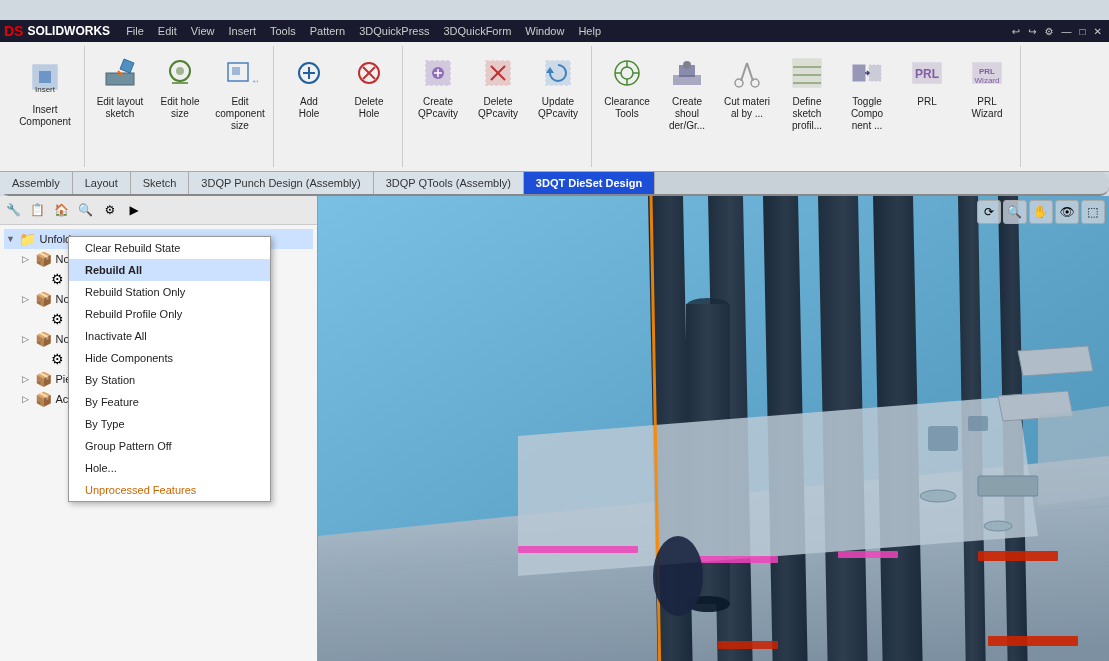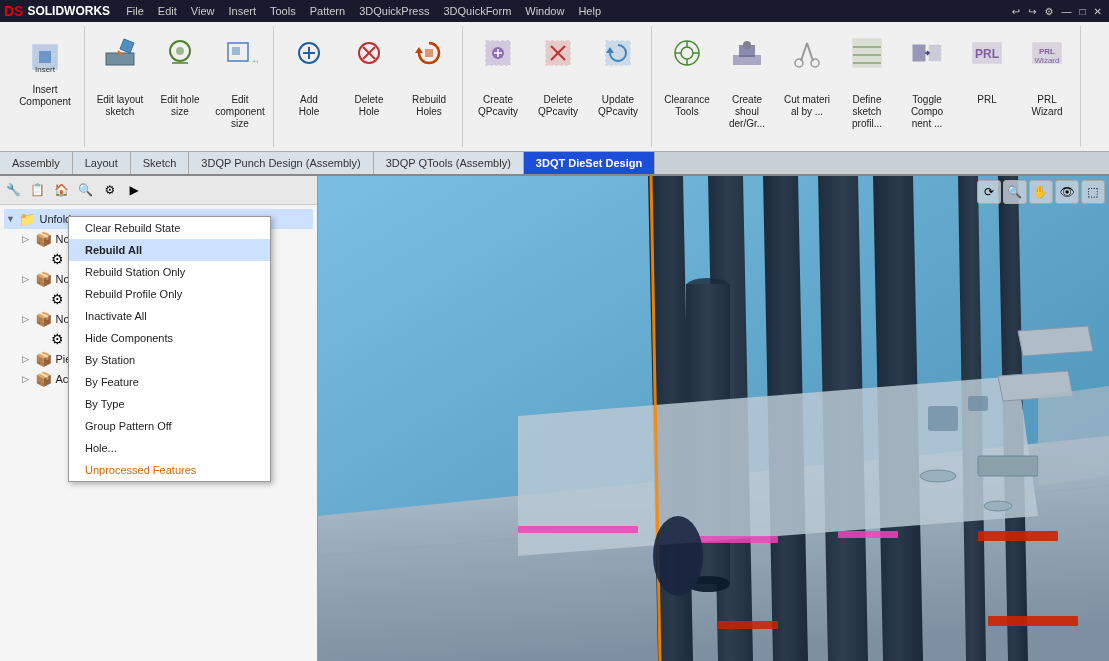--- a/index.html
+++ b/index.html
@@ -1,38 +1,38 @@
 <!DOCTYPE html>
 <html><head>
   <meta charset="utf-8">
   <style>
     * { margin: 0; padding: 0; box-sizing: border-box; }
     body { width: 1109px; height: 661px; overflow: hidden; font-family: 'Segoe UI', Arial, sans-serif; font-size: 11px; background: #d0d8e0; }
 
     
-    #menubar { display: flex; align-items: center; background: #1a1a2e; height: 22px; padding: 0 4px; gap: 2px; }
+    #menubar { display: flex; align-items: center; background: #1a1a2e; height: 22px; padding: 0 4px; gap: 2px; margin-top: 20px; }
     #menubar .logo { color: white; font-weight: bold; font-size: 12px; margin-right: 8px; display: flex; align-items: center; gap: 4px; }
     #menubar .logo .sw-icon { color: #e60000; font-weight: 900; font-size: 14px; }
     #menubar .menu-item { color: #ccc; font-size: 11px; padding: 2px 6px; cursor: pointer; }
     #menubar .toolbar-right { margin-left: auto; display: flex; align-items: center; gap: 2px; }
     #menubar .toolbar-btn { color: #ccc; font-size: 10px; padding: 1px 3px; cursor: pointer; }
 
     
     #ribbon { background: #f0f0f0; border-bottom: 1px solid #aaa; height: 130px; display: flex; flex-direction: column; }
     #ribbon-content { display: flex; align-items: stretch; padding: 4px 6px; gap: 2px; flex: 1; }
     .ribbon-group { display: flex; align-items: flex-start; padding: 2px 4px; border-right: 1px solid #ccc; gap: 2px; }
     .ribbon-btn { display: flex; flex-direction: column; align-items: center; justify-content: flex-start; width: 58px; padding: 4px 2px; cursor: pointer; border: 1px solid transparent; border-radius: 3px; min-height: 90px; }
     .ribbon-btn .btn-icon { width: 40px; height: 40px; display: flex; align-items: center; justify-content: center; font-size: 22px; }
-    .ribbon-btn .btn-label { text-align: center; font-size: 10px; color: #222; line-height: 1.2; margin-top: 21px; word-break: break-word; }
+    .ribbon-btn .btn-label { text-align: center; font-size: 10px; color: #222; line-height: 1.2; margin-top: 3px; word-break: break-word; }
     .ribbon-btn-large { display: flex; flex-direction: column; align-items: center; justify-content: flex-start; width: 70px; padding: 4px 2px; cursor: pointer; border: 1px solid transparent; border-radius: 3px; min-height: 90px; }
     .ribbon-btn-large .btn-icon { width: 48px; height: 48px; display: flex; align-items: center; justify-content: center; font-size: 28px; }
     .ribbon-btn-large .btn-label { text-align: center; font-size: 10px; color: #222; line-height: 1.2; margin-top: 3px; word-break: break-word; }
 
     
-    #tabs { display: flex; background: #c8d0d8; border-bottom: 2px solid #888; height: 24px; }
+    #tabs { display: flex; background: #c8d0d8; border-bottom: 2px solid #888; height: 24px; border-radius: 9px; }
     .tab { padding: 3px 12px; font-size: 11px; cursor: pointer; border-right: 1px solid #aaa; background: #d8e0e8; color: #333; display: flex; align-items: center; }
     .tab.active { background: #003366; color: white; font-weight: bold; }
 
     
     #main { display: flex; height: 485px; }
 
     
     #feature-tree { width: 318px; background: #f5f5f5; border-right: 1px solid #999; display: flex; flex-direction: column; position: relative; }
     #tree-toolbar { background: #e8e8e8; border-bottom: 1px solid #ccc; padding: 3px; display: flex; gap: 2px; }
     #tree-toolbar .t-btn { width: 22px; height: 22px; display: flex; align-items: center; justify-content: center; cursor: pointer; border: 1px solid transparent; border-radius: 2px; font-size: 12px; }
@@ -154,30 +154,20 @@
       <div class="ribbon-btn">
         <div class="btn-icon">
           <svg width="36" height="36" viewBox="0 0 36 36">
             <circle cx="18" cy="18" r="10" fill="none" stroke="#c03030" stroke-width="2"></circle>
             <line x1="12" y1="12" x2="24" y2="24" stroke="#c03030" stroke-width="2"></line>
             <line x1="24" y1="12" x2="12" y2="24" stroke="#c03030" stroke-width="2"></line>
           </svg>
         </div>
         <div class="btn-label">Delete<br>Hole</div>
       </div>
-      <div class="ribbon-btn">
-        <div class="btn-icon">
-          <svg width="36" height="36" viewBox="0 0 36 36">
-            <path d="M18 8 A10 10 0 1 1 8 18" fill="none" stroke="#c04000" stroke-width="2.5"></path>
-            <polygon points="8,12 4,18 12,18" fill="#c04000"></polygon>
-            <rect x="14" y="14" width="8" height="8" fill="#c04000" opacity="0.5"></rect>
-          </svg>
-        </div>
-        <div class="btn-label">Rebuild<br>Holes</div>
-      </div>
     </div>
     <div class="ribbon-group">
       <div class="ribbon-btn">
         <div class="btn-icon">
           <svg width="36" height="36" viewBox="0 0 36 36">
             <rect x="6" y="6" width="24" height="24" fill="#6030a0" opacity="0.2" stroke="#6030a0" stroke-width="1.5" stroke-dasharray="3,2"></rect>
             <circle cx="18" cy="18" r="6" fill="#6030a0" opacity="0.6"></circle>
             <line x1="18" y1="14" x2="18" y2="22" stroke="white" stroke-width="1.5"></line>
             <line x1="14" y1="18" x2="22" y2="18" stroke="white" stroke-width="1.5"></line>
           </svg>

